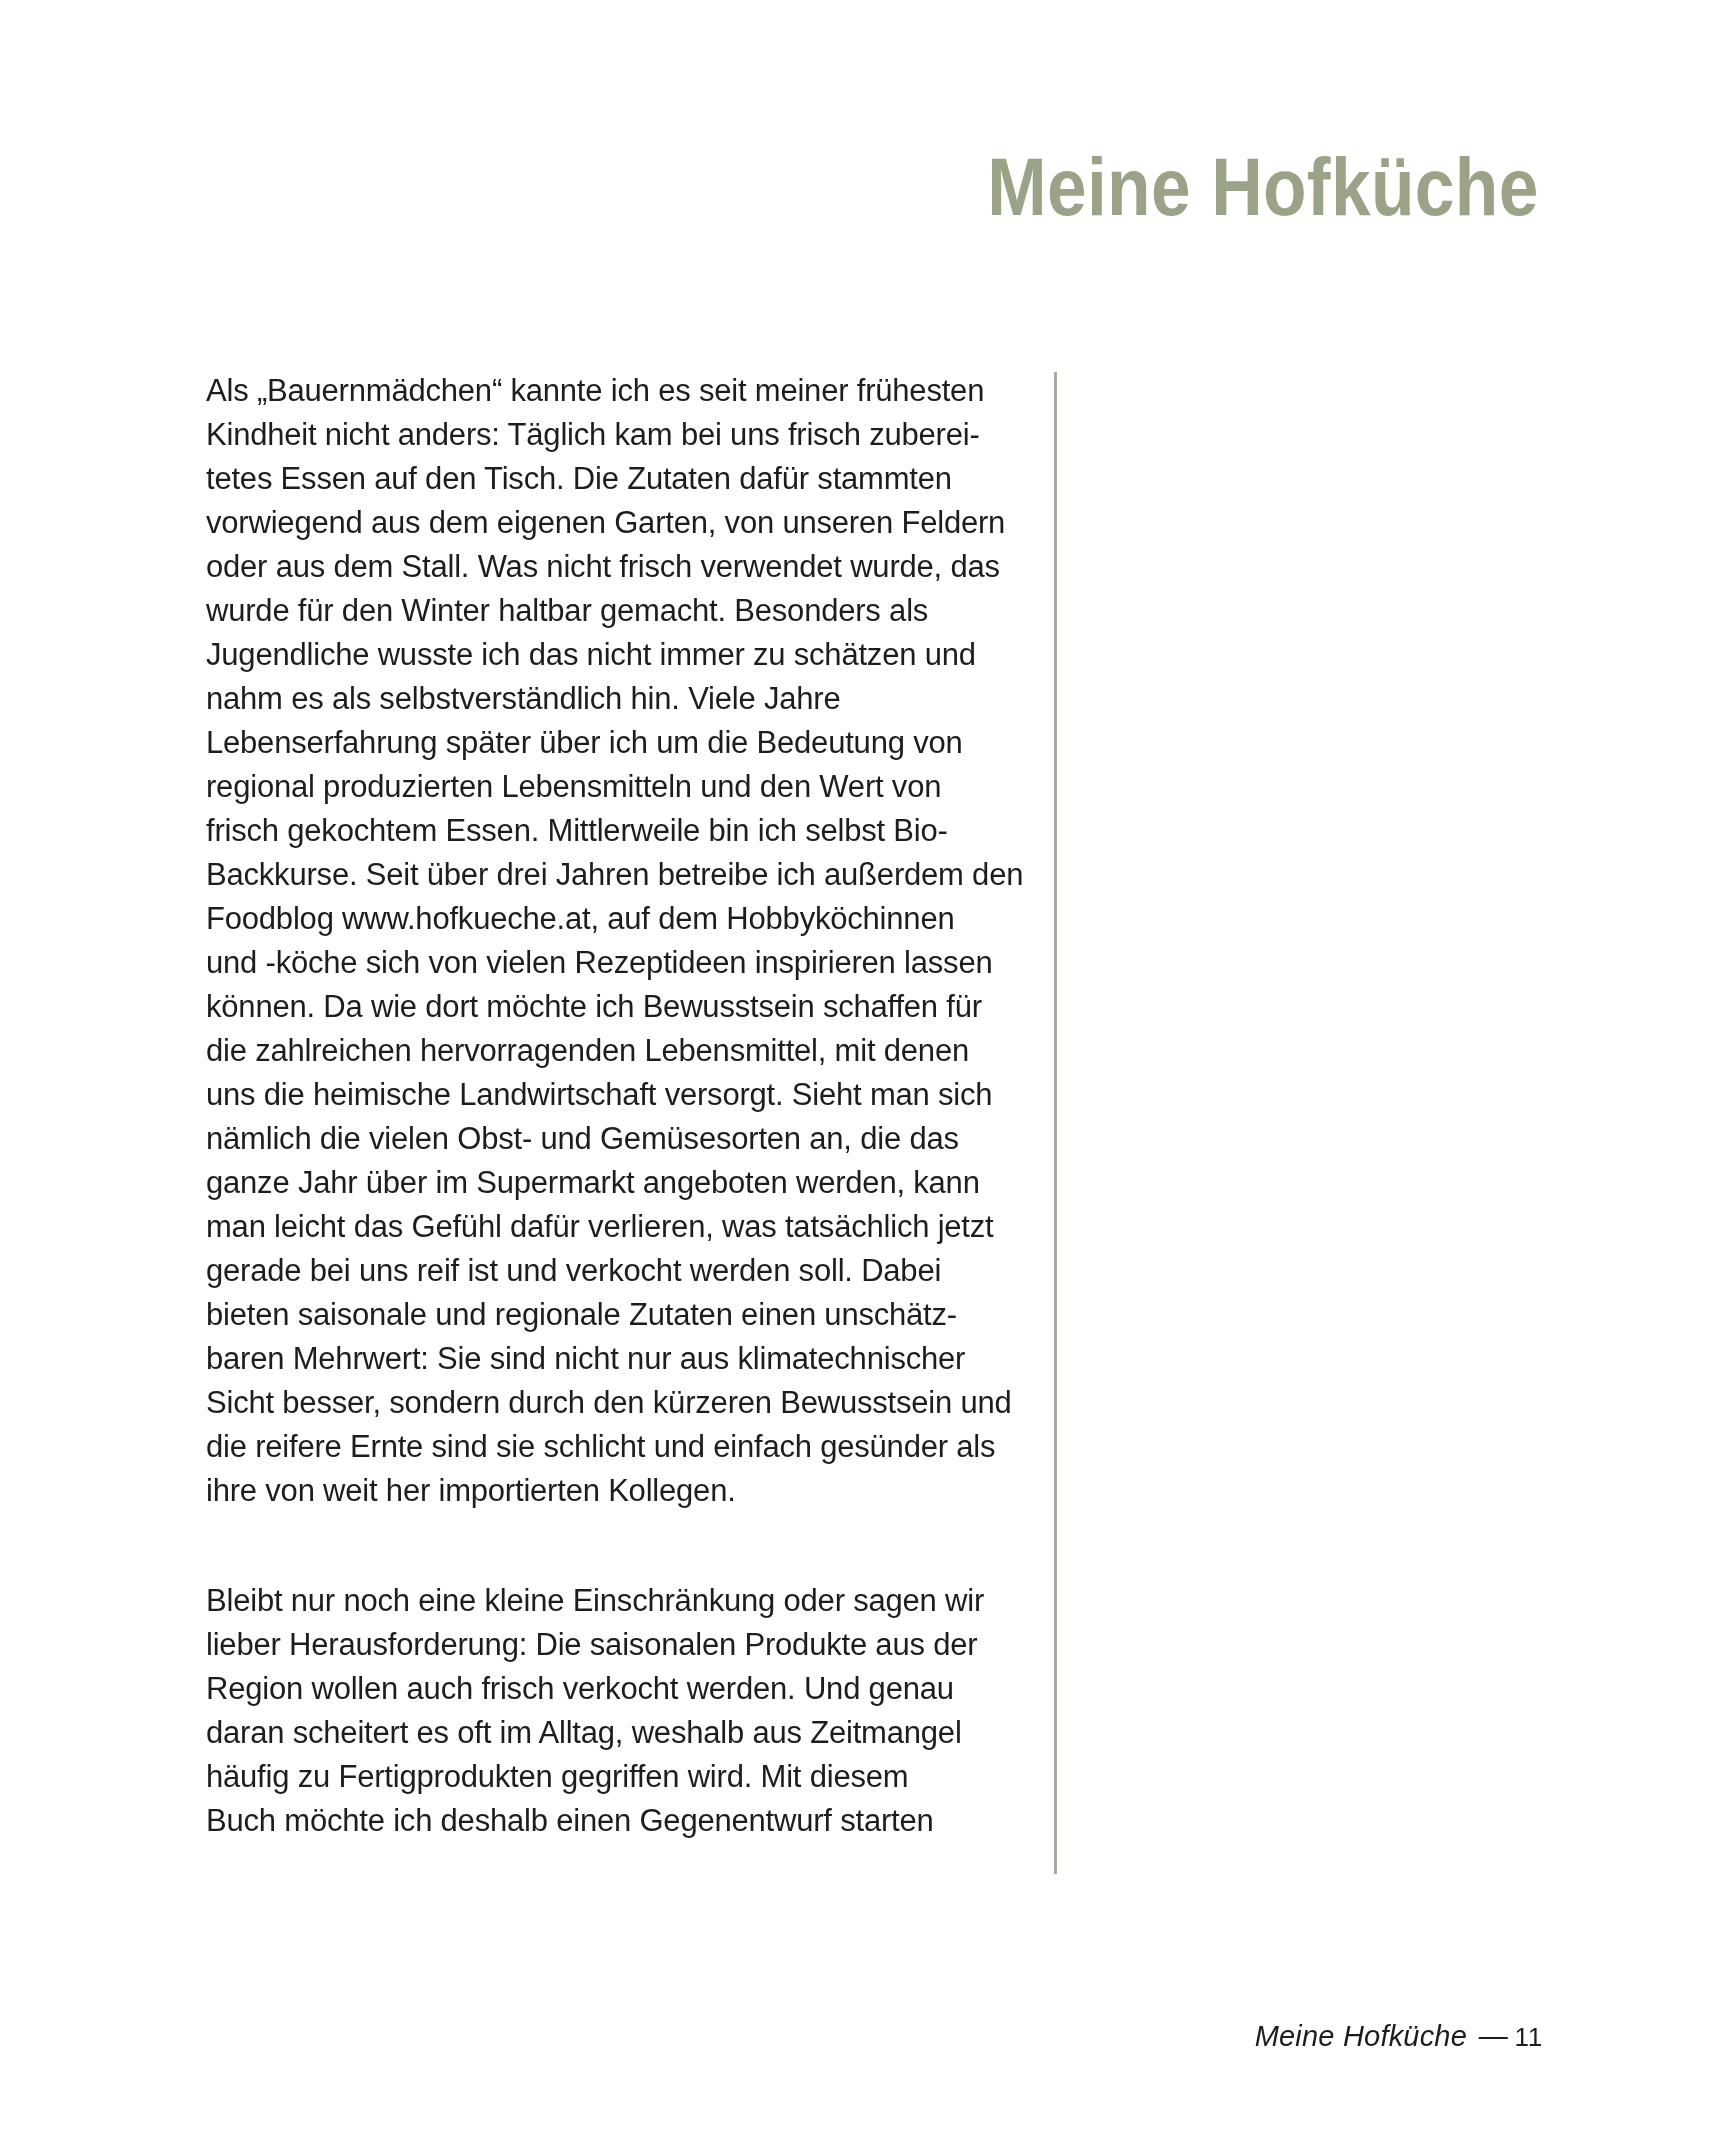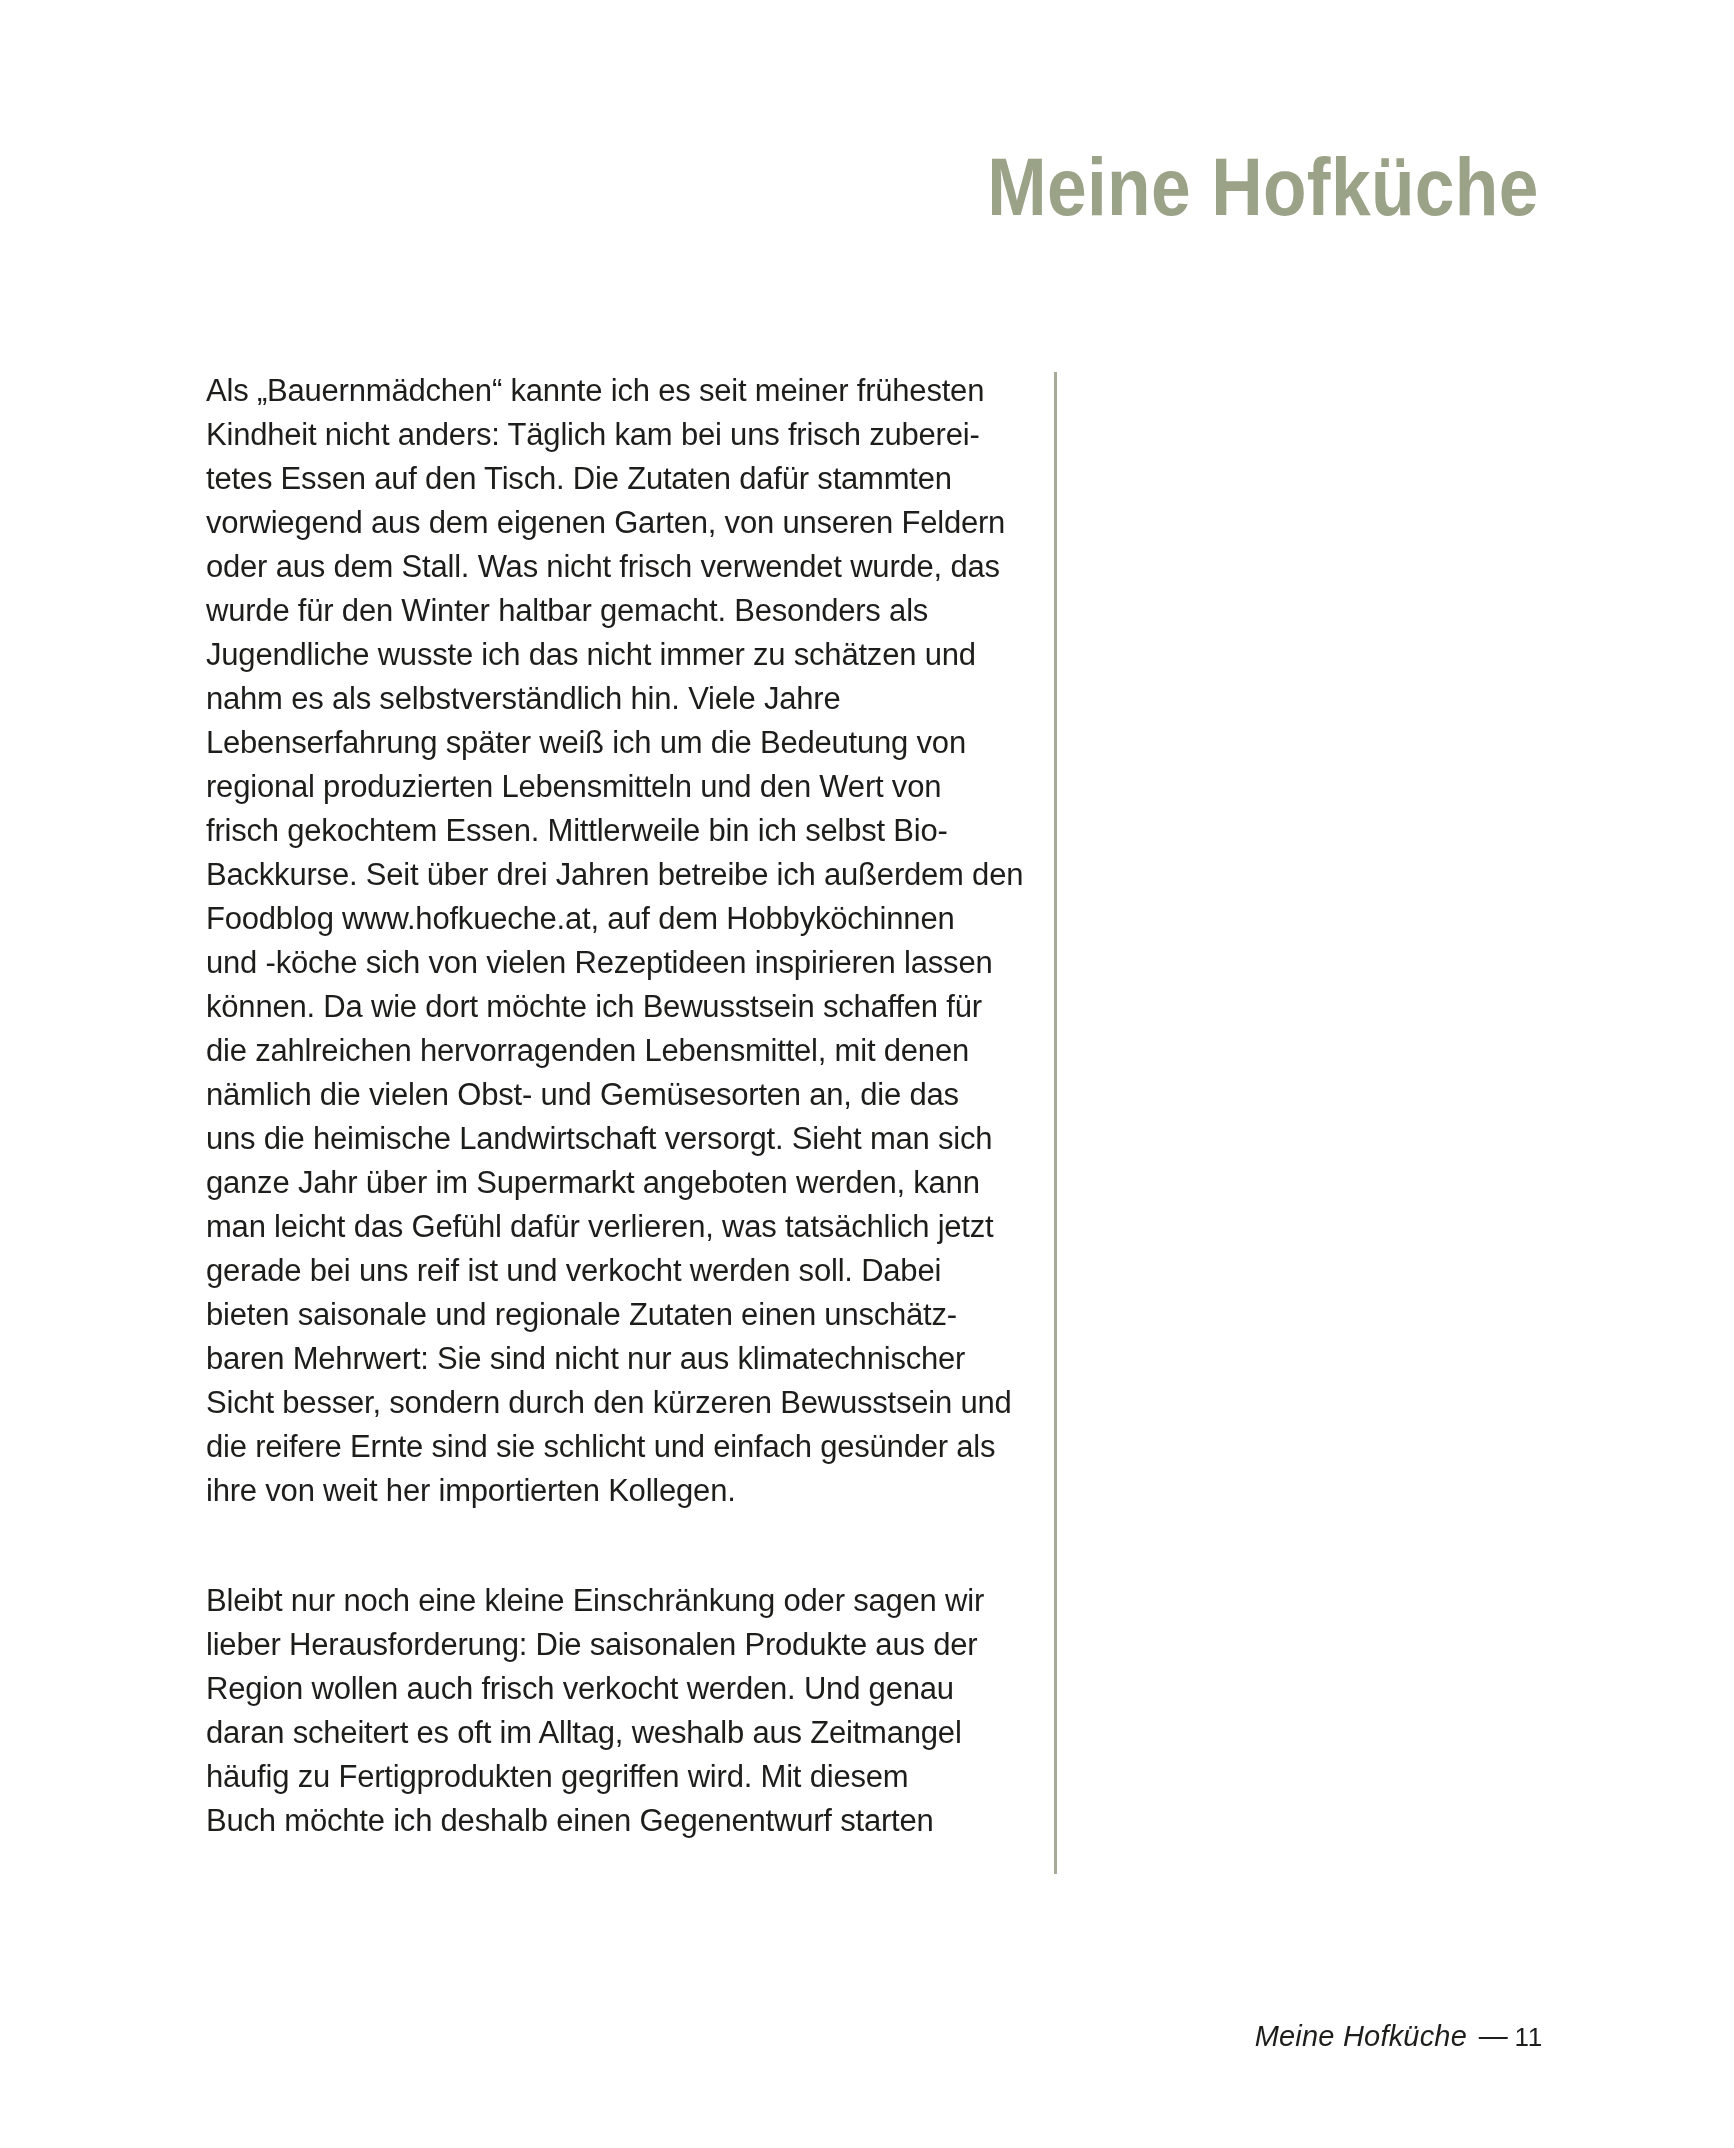--- a/index.html
+++ b/index.html
@@ -92,30 +92,30 @@
   <div class="body-text">
     <div class="paragraph">
         <div class="text-line">Als „Bauernmädchen“ kannte ich es seit meiner frühesten</div>
         <div class="text-line">Kindheit nicht anders: Täglich kam bei uns frisch zuberei-</div>
         <div class="text-line">tetes Essen auf den Tisch. Die Zutaten dafür stammten</div>
         <div class="text-line">vorwiegend aus dem eigenen Garten, von unseren Feldern</div>
         <div class="text-line">oder aus dem Stall. Was nicht frisch verwendet wurde, das</div>
         <div class="text-line">wurde für den Winter haltbar gemacht. Besonders als</div>
         <div class="text-line">Jugendliche wusste ich das nicht immer zu schätzen und</div>
         <div class="text-line">nahm es als selbstverständlich hin. Viele Jahre</div>
-        <div class="text-line">Lebenserfahrung später weiß ich um die Bedeutung von</div>
+        <div class="text-line">Lebenserfahrung später über ich um die Bedeutung von</div>
         <div class="text-line">regional produzierten Lebensmitteln und den Wert von</div>
         <div class="text-line">frisch gekochtem Essen. Mittlerweile bin ich selbst Bio-</div>
         <div class="text-line">Backkurse. Seit über drei Jahren betreibe ich außerdem den</div>
         <div class="text-line">Foodblog www.hofkueche.at, auf dem Hobbyköchinnen</div>
         <div class="text-line">und -köche sich von vielen Rezeptideen inspirieren lassen</div>
         <div class="text-line">können. Da wie dort möchte ich Bewusstsein schaffen für</div>
         <div class="text-line">die zahlreichen hervorragenden Lebensmittel, mit denen</div>
+        <div class="text-line">uns die heimische Landwirtschaft versorgt. Sieht man sich</div>
         <div class="text-line">nämlich die vielen Obst- und Gemüsesorten an, die das</div>
-        <div class="text-line">uns die heimische Landwirtschaft versorgt. Sieht man sich</div>
         <div class="text-line">ganze Jahr über im Supermarkt angeboten werden, kann</div>
         <div class="text-line">man leicht das Gefühl dafür verlieren, was tatsächlich jetzt</div>
         <div class="text-line">gerade bei uns reif ist und verkocht werden soll. Dabei</div>
         <div class="text-line">bieten saisonale und regionale Zutaten einen unschätz-</div>
         <div class="text-line">baren Mehrwert: Sie sind nicht nur aus klimatechnischer</div>
         <div class="text-line">Sicht besser, sondern durch den kürzeren Bewusstsein und</div>
         <div class="text-line">die reifere Ernte sind sie schlicht und einfach gesünder als</div>
         <div class="text-line">ihre von weit her importierten Kollegen.</div>
       </div>
     <div class="paragraph">

